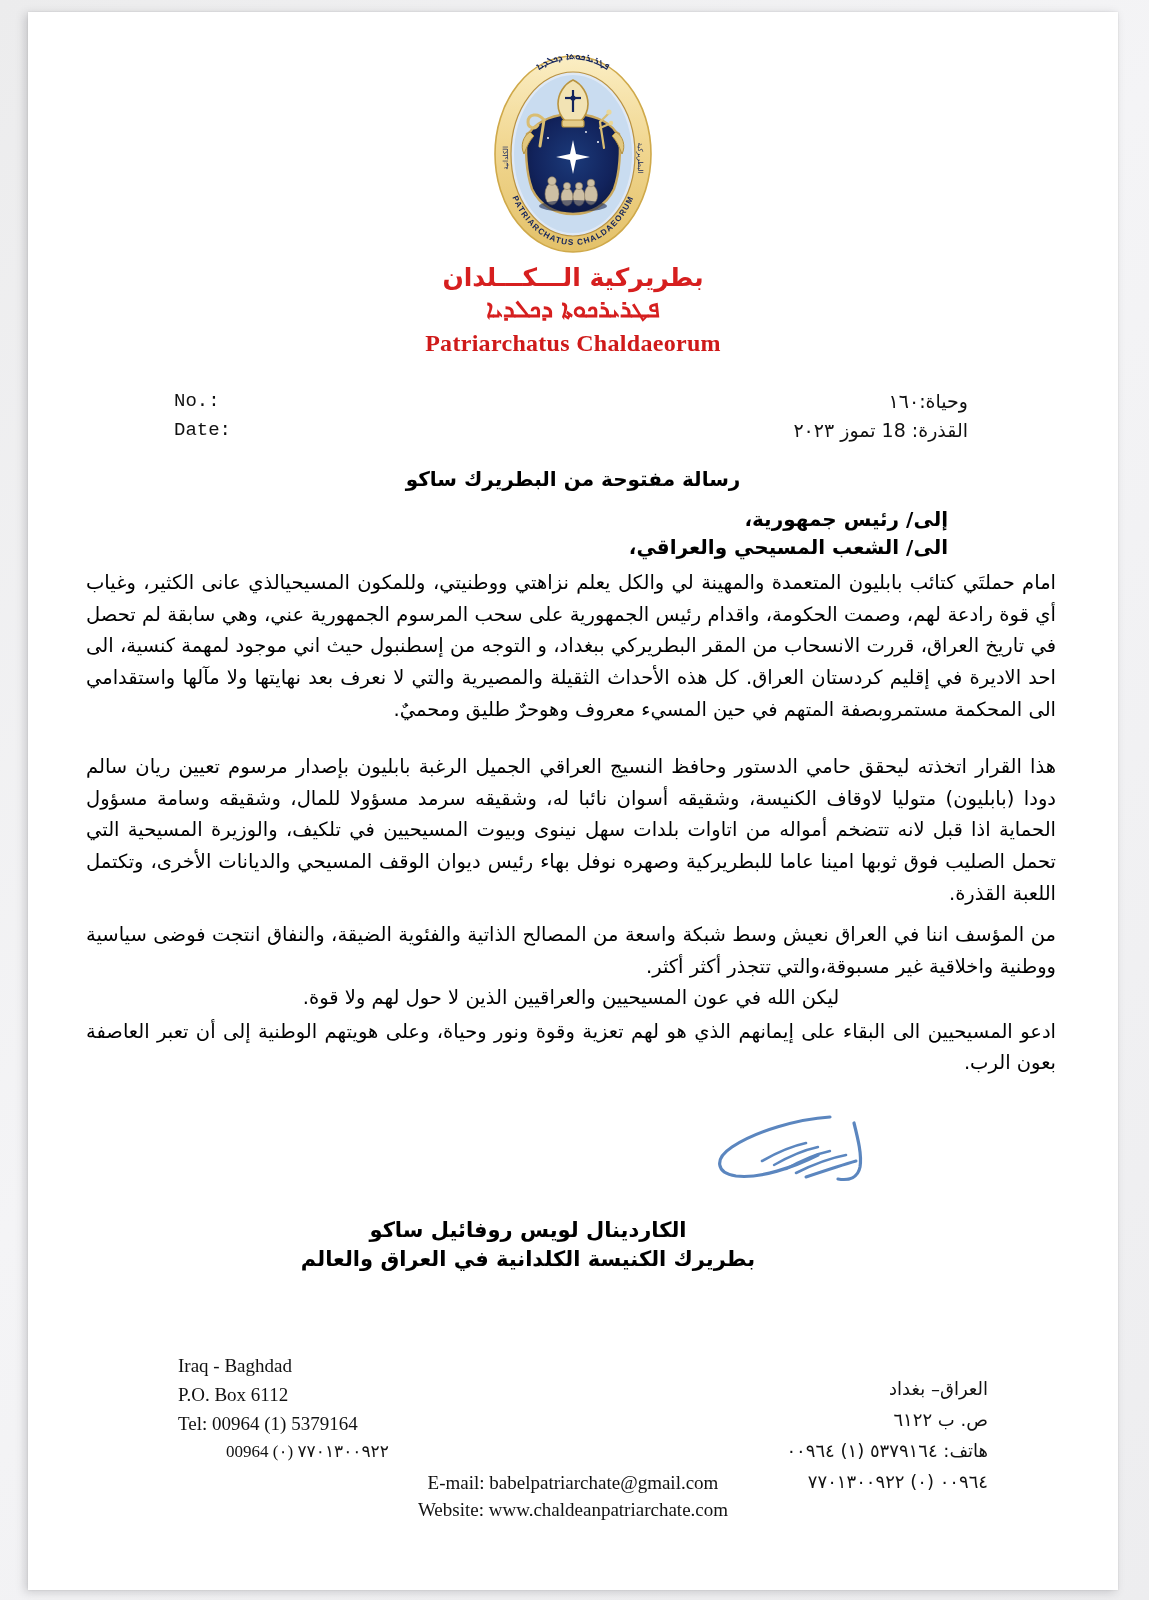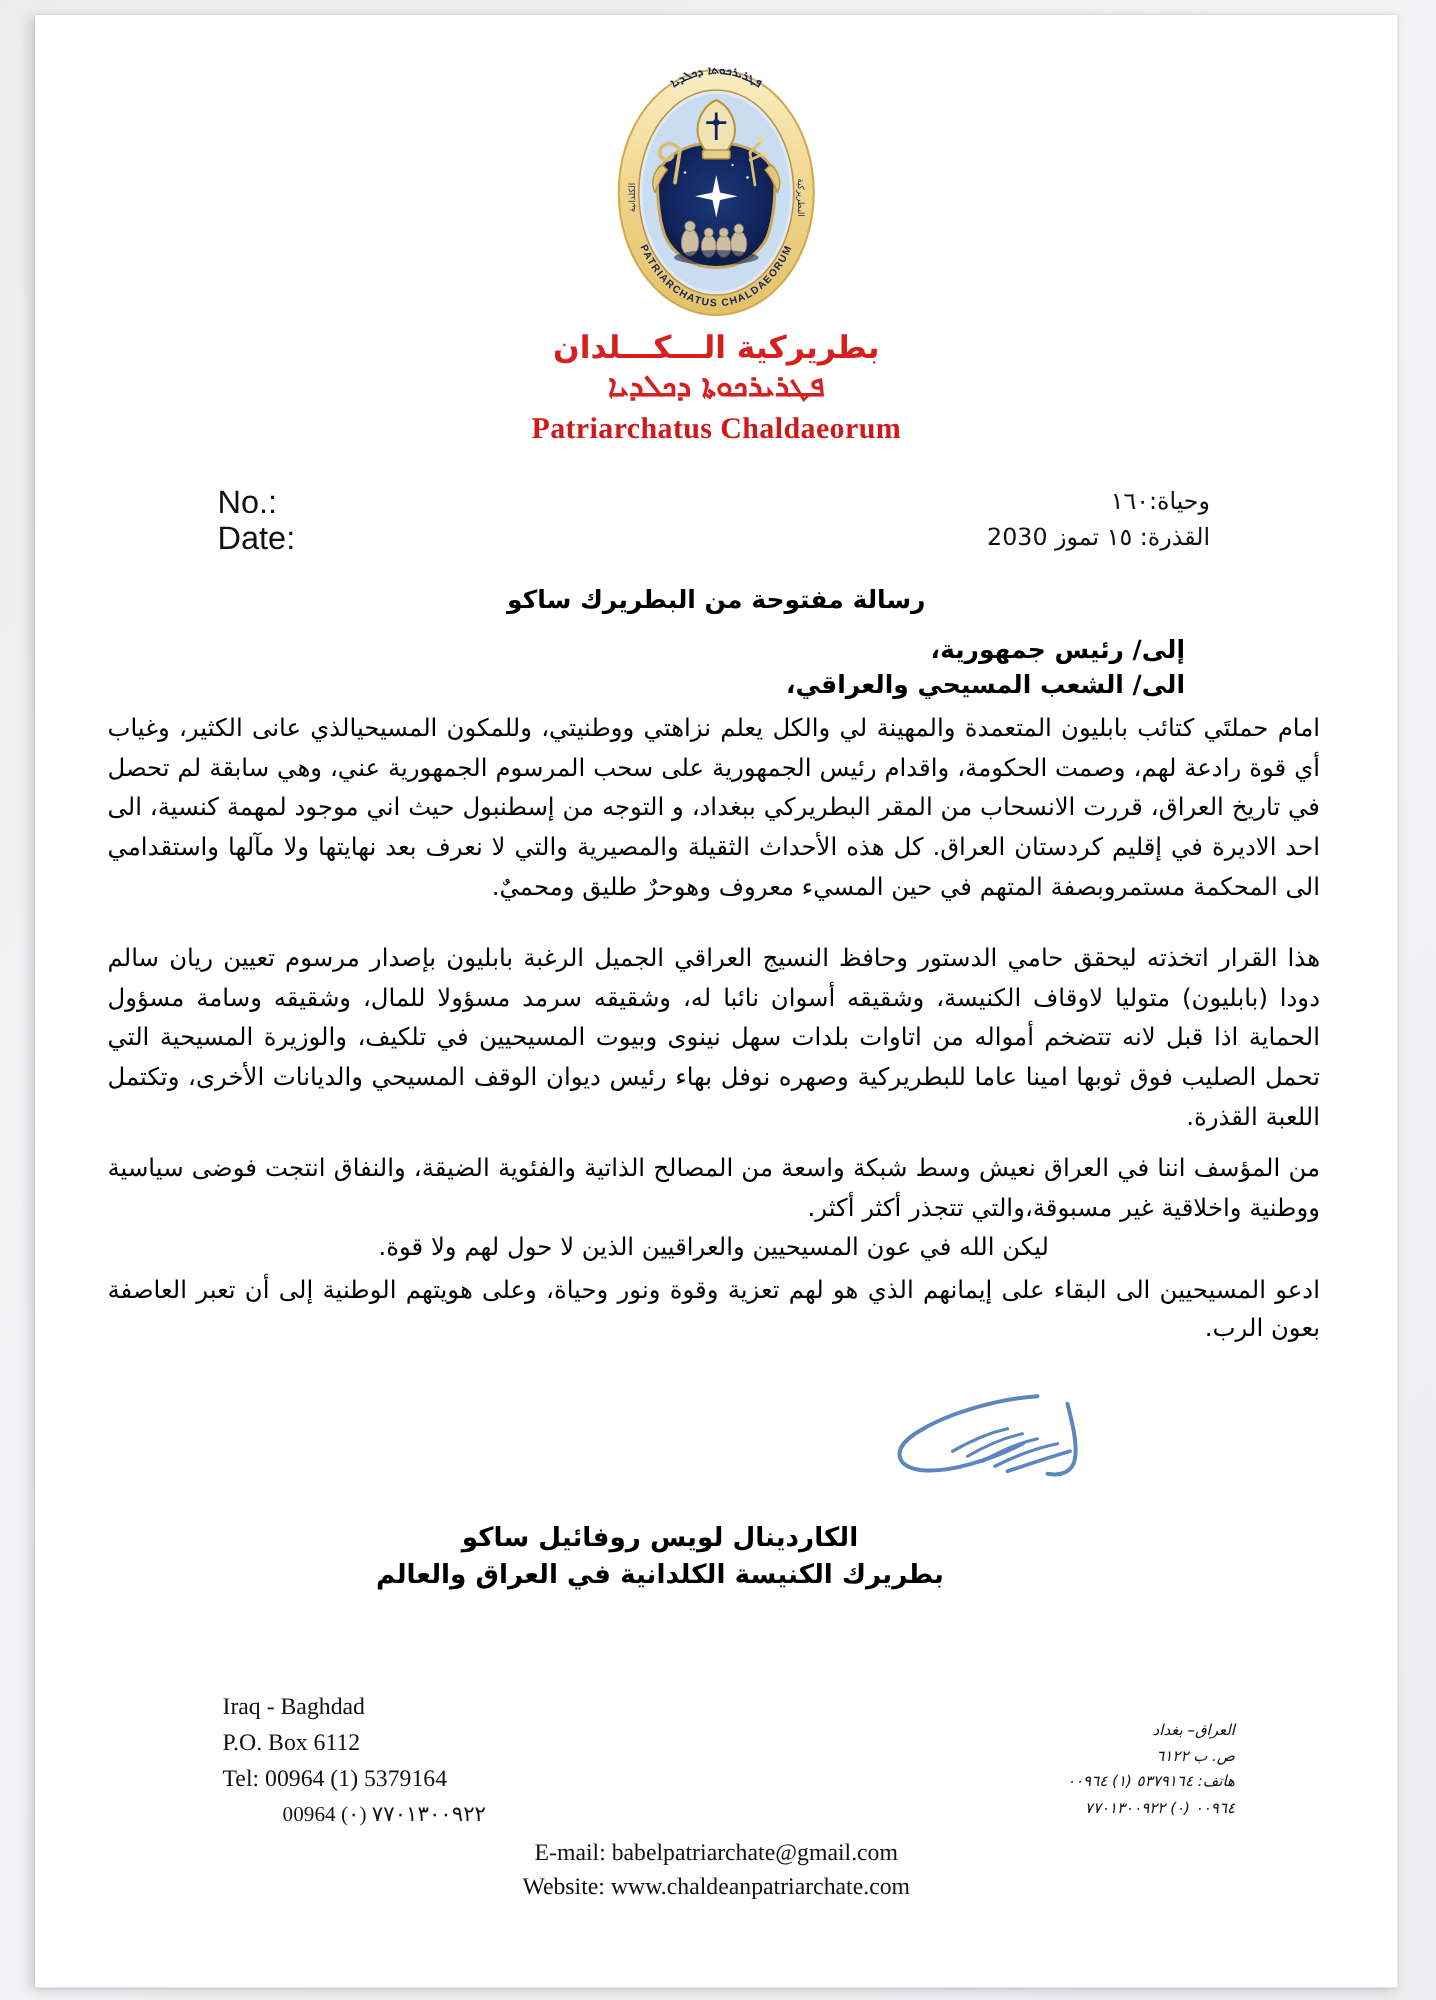--- a/index.html
+++ b/index.html
@@ -84,22 +84,22 @@
   
   .meta-row {
     margin-top: 30px;
     position: relative;
     height: 58px;
   }
   .meta-en {
     position: absolute;
     left: 106px;
     top: 0;
-    font-family: Liberation Sans, sans-serif;
-    font-size: 26px;
+    font-family: Liberation Mono, monospace;
+    font-size: 19px;
     line-height: 29px;
     color: #111;
   }
   .meta-ar {
     position: absolute;
     right: 110px;
     top: 0;
     direction: rtl;
     text-align: right;
     font-family: "DejaVu Sans", sans-serif;
@@ -196,24 +196,23 @@
     font-family: Liberation Serif, serif;
     font-size: 17px;
   }
   .foot-ar {
     position: absolute;
     right: 90px;
     top: 22px;
     direction: rtl;
     text-align: right;
     font-family: "DejaVu Sans", sans-serif;
-    font-size: 12px;
+    font-size: 18px;
     line-height: 1.72;
     color: #111;
-    font-style: italic;
   }
   .foot-contact {
     text-align: center;
     font-family: "Liberation Serif", serif;
     font-size: 19px;
     line-height: 1.42;
     color: #111;
     margin-top: 6px;
   }
 </style>
@@ -312,21 +311,21 @@
         <div class="head-lat">Patriarchatus Chaldaeorum</div>
       </div>
 
       <div class="meta-row">
         <div class="meta-en">
           <div>No.:</div>
           <div>Date:</div>
         </div>
         <div class="meta-ar">
           <div><span>وحياة:</span><span>١٦٠</span></div>
-          <div><span>القذرة:</span> <span>١٥ تموز 2030</span></div>
+          <div><span>القذرة:</span> <span>18 تموز ٢٠٢٣</span></div>
         </div>
       </div>
 
       <div class="doc-title">رسالة  مفتوحة من البطريرك ساكو</div>
 
       <div class="addressees">
         <div>إلى/ رئيس جمهورية،</div>
         <div>الى/ الشعب المسيحي والعراقي،</div>
       </div>
 

